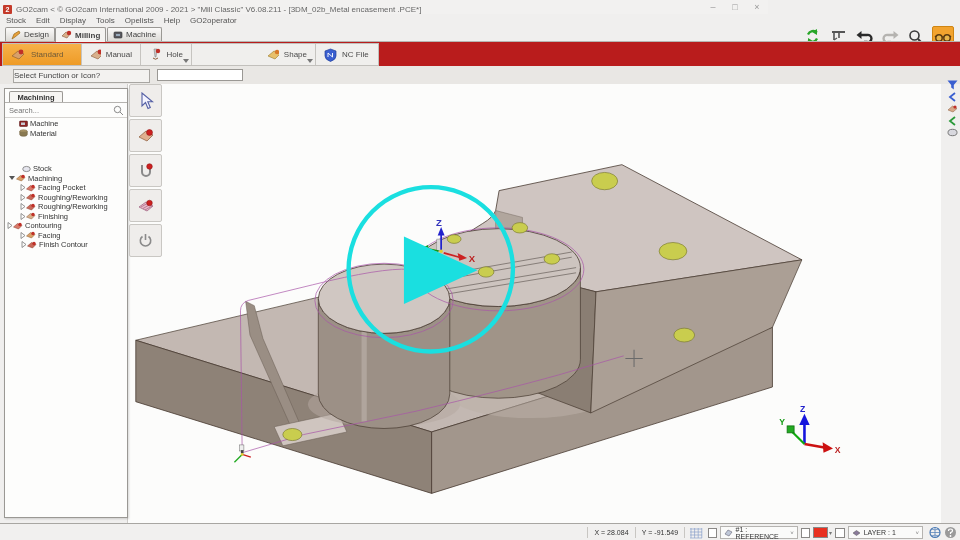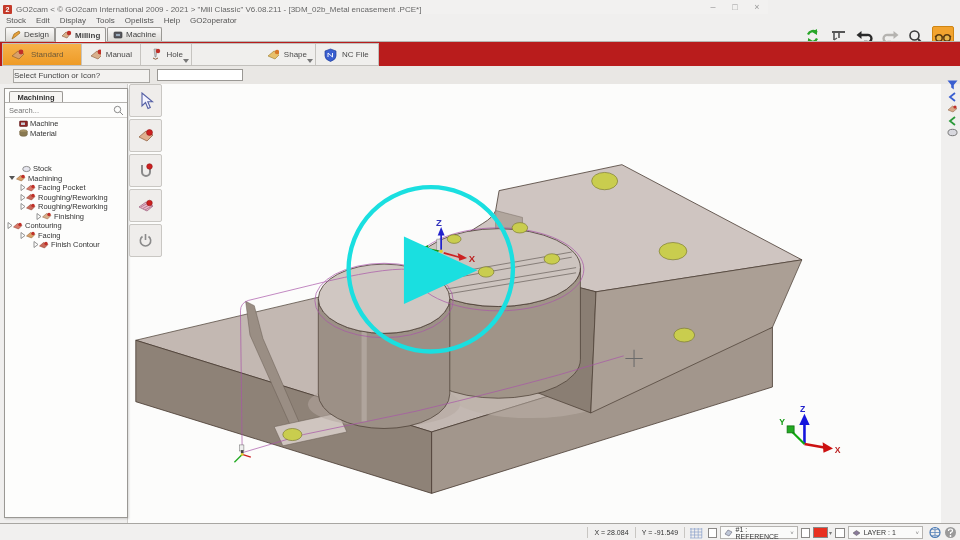--- a/index.html
+++ b/index.html
@@ -434,21 +434,21 @@
           </svg>
         </span>
       <span class="ticon">
           <svg width="10" height="8">
             <path d="M0.5,5 L4.5,1.5 L9,3.5 L5.5,7 Z" fill="#c86a5a" stroke="#8a3a2a" stroke-width="0.5"></path>
             <circle cx="7" cy="2.5" r="1.7" fill="#c03028"></circle>
           </svg>
         </span>
       <span>Roughing/Reworking</span>
     </div>
-    <div class="trow" style="padding-left:29px;">
+    <div class="trow" style="padding-left:13px;">
       <span class="chev">
           <svg width="5" height="7">
             <polygon points="1,0.5 5,3.5 1,6.5" fill="none" stroke="#888" stroke-width="0.9"></polygon>
           </svg>
         </span>
       <span class="ticon">
           <svg width="10" height="8">
             <path d="M0.5,5 L4.5,1.5 L9,3.5 L5.5,7 Z" fill="#d8b08c" stroke="#8a5a3a" stroke-width="0.5"></path>
             <circle cx="7" cy="2.5" r="1.7" fill="#c03028"></circle>
           </svg>
@@ -476,21 +476,21 @@
           </svg>
         </span>
       <span class="ticon">
           <svg width="10" height="8">
             <path d="M0.5,5 L4.5,1.5 L9,3.5 L5.5,7 Z" fill="#d8a06a" stroke="#8a5a2a" stroke-width="0.5"></path>
             <circle cx="7" cy="2.5" r="1.7" fill="#c03028"></circle>
           </svg>
         </span>
       <span>Facing</span>
     </div>
-    <div class="trow" style="padding-left:26px;">
+    <div class="trow" style="padding-left:14px;">
       <span class="chev">
           <svg width="5" height="7">
             <polygon points="1,0.5 5,3.5 1,6.5" fill="none" stroke="#888" stroke-width="0.9"></polygon>
           </svg>
         </span>
       <span class="ticon">
           <svg width="10" height="8">
             <path d="M0.5,5 L4.5,1.5 L9,3.5 L5.5,7 Z" fill="#c86a5a" stroke="#8a3a2a" stroke-width="0.5"></path>
             <circle cx="7" cy="2.5" r="1.7" fill="#c03028"></circle>
           </svg>

